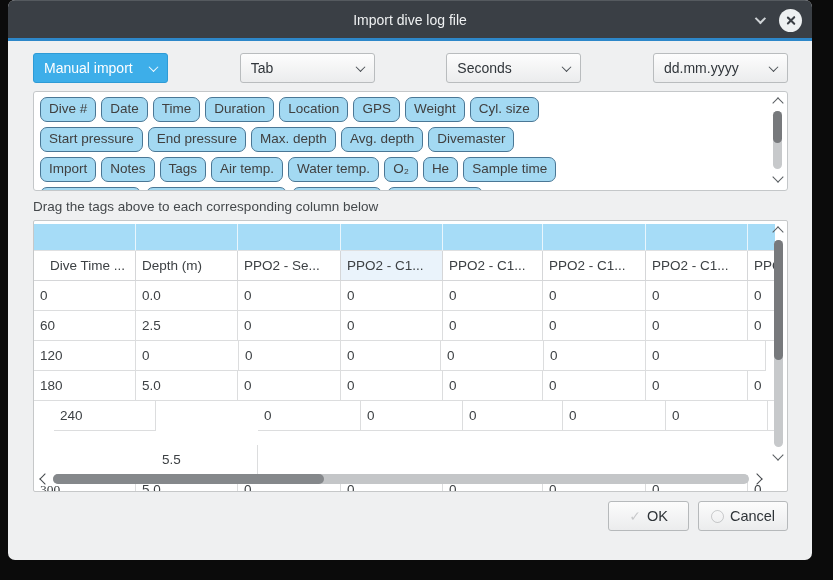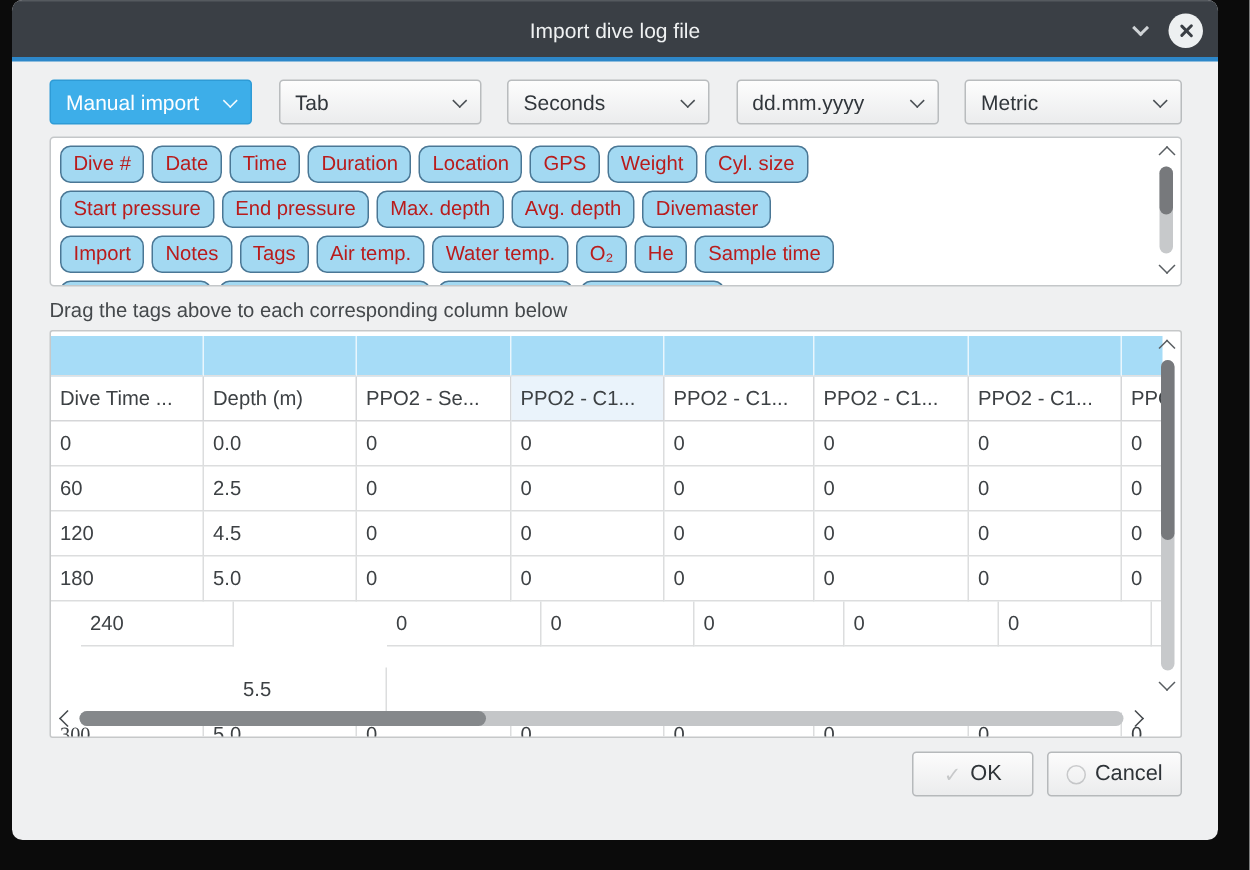--- a/index.html
+++ b/index.html
@@ -34,21 +34,21 @@
   .combo.primary { background:#3daee9; border-color:#2e9bd6; color:#fdfeff; }
   .combo.primary .cchev { border-color:#f4fbff; }
   .w135 { width:135px; } .w145 { width:145px; }
 
   
   .tags-panel { margin-top:8px; height:100px; background:#ffffff; border:1px solid #c4c7c9;
     border-radius:3px; position:relative; overflow:hidden; }
   .tag-rows { padding:5px 6px; display:flex; flex-direction:column; gap:5px; }
   .tag-row { display:flex; gap:5px; }
   .tag { height:25px; line-height:21px; padding:0 8px; background:#a3d9f2;
-    border:1.5px solid #4a7795; border-radius:7px; font-size:13.5px; color:#b91c1c; white-space:nowrap; }
+    border:1.5px solid #4a7795; border-radius:7px; font-size:13.5px; color:#404040; white-space:nowrap; }
   .vscroll { position:absolute; top:1px; right:1px; bottom:1px; width:17px; display:flex;
     flex-direction:column; align-items:center; }
   .vs-up, .vs-down { width:8px; height:8px; border-right:1.8px solid #585d61; border-bottom:1.8px solid #585d61; flex:none; }
   .vs-up { transform:rotate(-135deg); margin-top:6px; }
   .vs-down { transform:rotate(45deg); margin-bottom:8px; }
   .vs-track { flex:1; width:9px; margin:4px 0; background:#c7c9cb; border-radius:5px; position:relative; }
   .vs-thumb { position:absolute; left:0; width:9px; background:#77797c; border-radius:5px; }
   .tags-panel .vs-thumb { top:0; height:55%; }
 
   
@@ -116,24 +116,20 @@
         <span class="cchev"></span>
       </div>
       <div class="combo w135">
         <span class="cval">Seconds</span>
         <span class="cchev"></span>
       </div>
       <div class="combo w135">
         <span class="cval">dd.mm.yyyy</span>
         <span class="cchev"></span>
       </div>
-      <div class="combo w145">
-        <span class="cval">Metric</span>
-        <span class="cchev"></span>
-      </div>
     </div>
 
     <div class="tags-panel">
       <div class="tag-rows">
           <div class="tag-row">
             <span class="tag">Dive #</span>
             <span class="tag">Date</span>
             <span class="tag">Time</span>
             <span class="tag">Duration</span>
             <span class="tag">Location</span>
@@ -182,21 +178,21 @@
             <div class="tcell" style="width: 102px;"></div>
             <div class="tcell" style="width: 102px;"></div>
             <div class="tcell" style="width: 103px;"></div>
             <div class="tcell" style="width: 102px;"></div>
             <div class="tcell" style="width: 100px;"></div>
             <div class="tcell" style="width: 103px;"></div>
             <div class="tcell" style="width: 102px;"></div>
             <div class="tcell" style="width: 120px;"></div>
           </div>
           <div class="trow thead">
-            <div class="tcell" style="width: 102px;">Dive Time ...</div>
+            <div class="tcell" style="width: 102px; text-align: center;">Dive Time ...</div>
             <div class="tcell" style="width: 102px;">Depth (m)</div>
             <div class="tcell" style="width: 103px;">PPO2 - Se...</div>
             <div class="tcell hi" style="width: 102px;">PPO2 - C1...</div>
             <div class="tcell" style="width: 100px;">PPO2 - C1...</div>
             <div class="tcell" style="width: 103px;">PPO2 - C1...</div>
             <div class="tcell" style="width: 102px;">PPO2 - C1...</div>
             <div class="tcell" style="width: 120px;">PPO2 - C1...</div>
           </div>
           <div class="trow tbodyr">
             <div class="tcell" style="width: 102px;">0</div>
@@ -213,21 +209,20 @@
             <div class="tcell" style="width: 102px;">2.5</div>
             <div class="tcell" style="width: 103px;">0</div>
             <div class="tcell" style="width: 102px;">0</div>
             <div class="tcell" style="width: 100px;">0</div>
             <div class="tcell" style="width: 103px;">0</div>
             <div class="tcell" style="width: 102px;">0</div>
             <div class="tcell" style="width: 120px;">0</div>
           </div>
           <div class="trow tbodyr">
             <div class="tcell" style="width: 102px;">120</div>
-            <div class="tcell" style="width: 102px;">4.5</div>
             <div class="tcell" style="width: 103px;">0</div>
             <div class="tcell" style="width: 102px;">0</div>
             <div class="tcell" style="width: 100px;">0</div>
             <div class="tcell" style="width: 103px;">0</div>
             <div class="tcell" style="width: 102px;">0</div>
             <div class="tcell" style="width: 120px;">0</div>
           </div>
           <div class="trow tbodyr">
             <div class="tcell" style="width: 102px;">180</div>
             <div class="tcell" style="width: 102px;">5.0</div>

